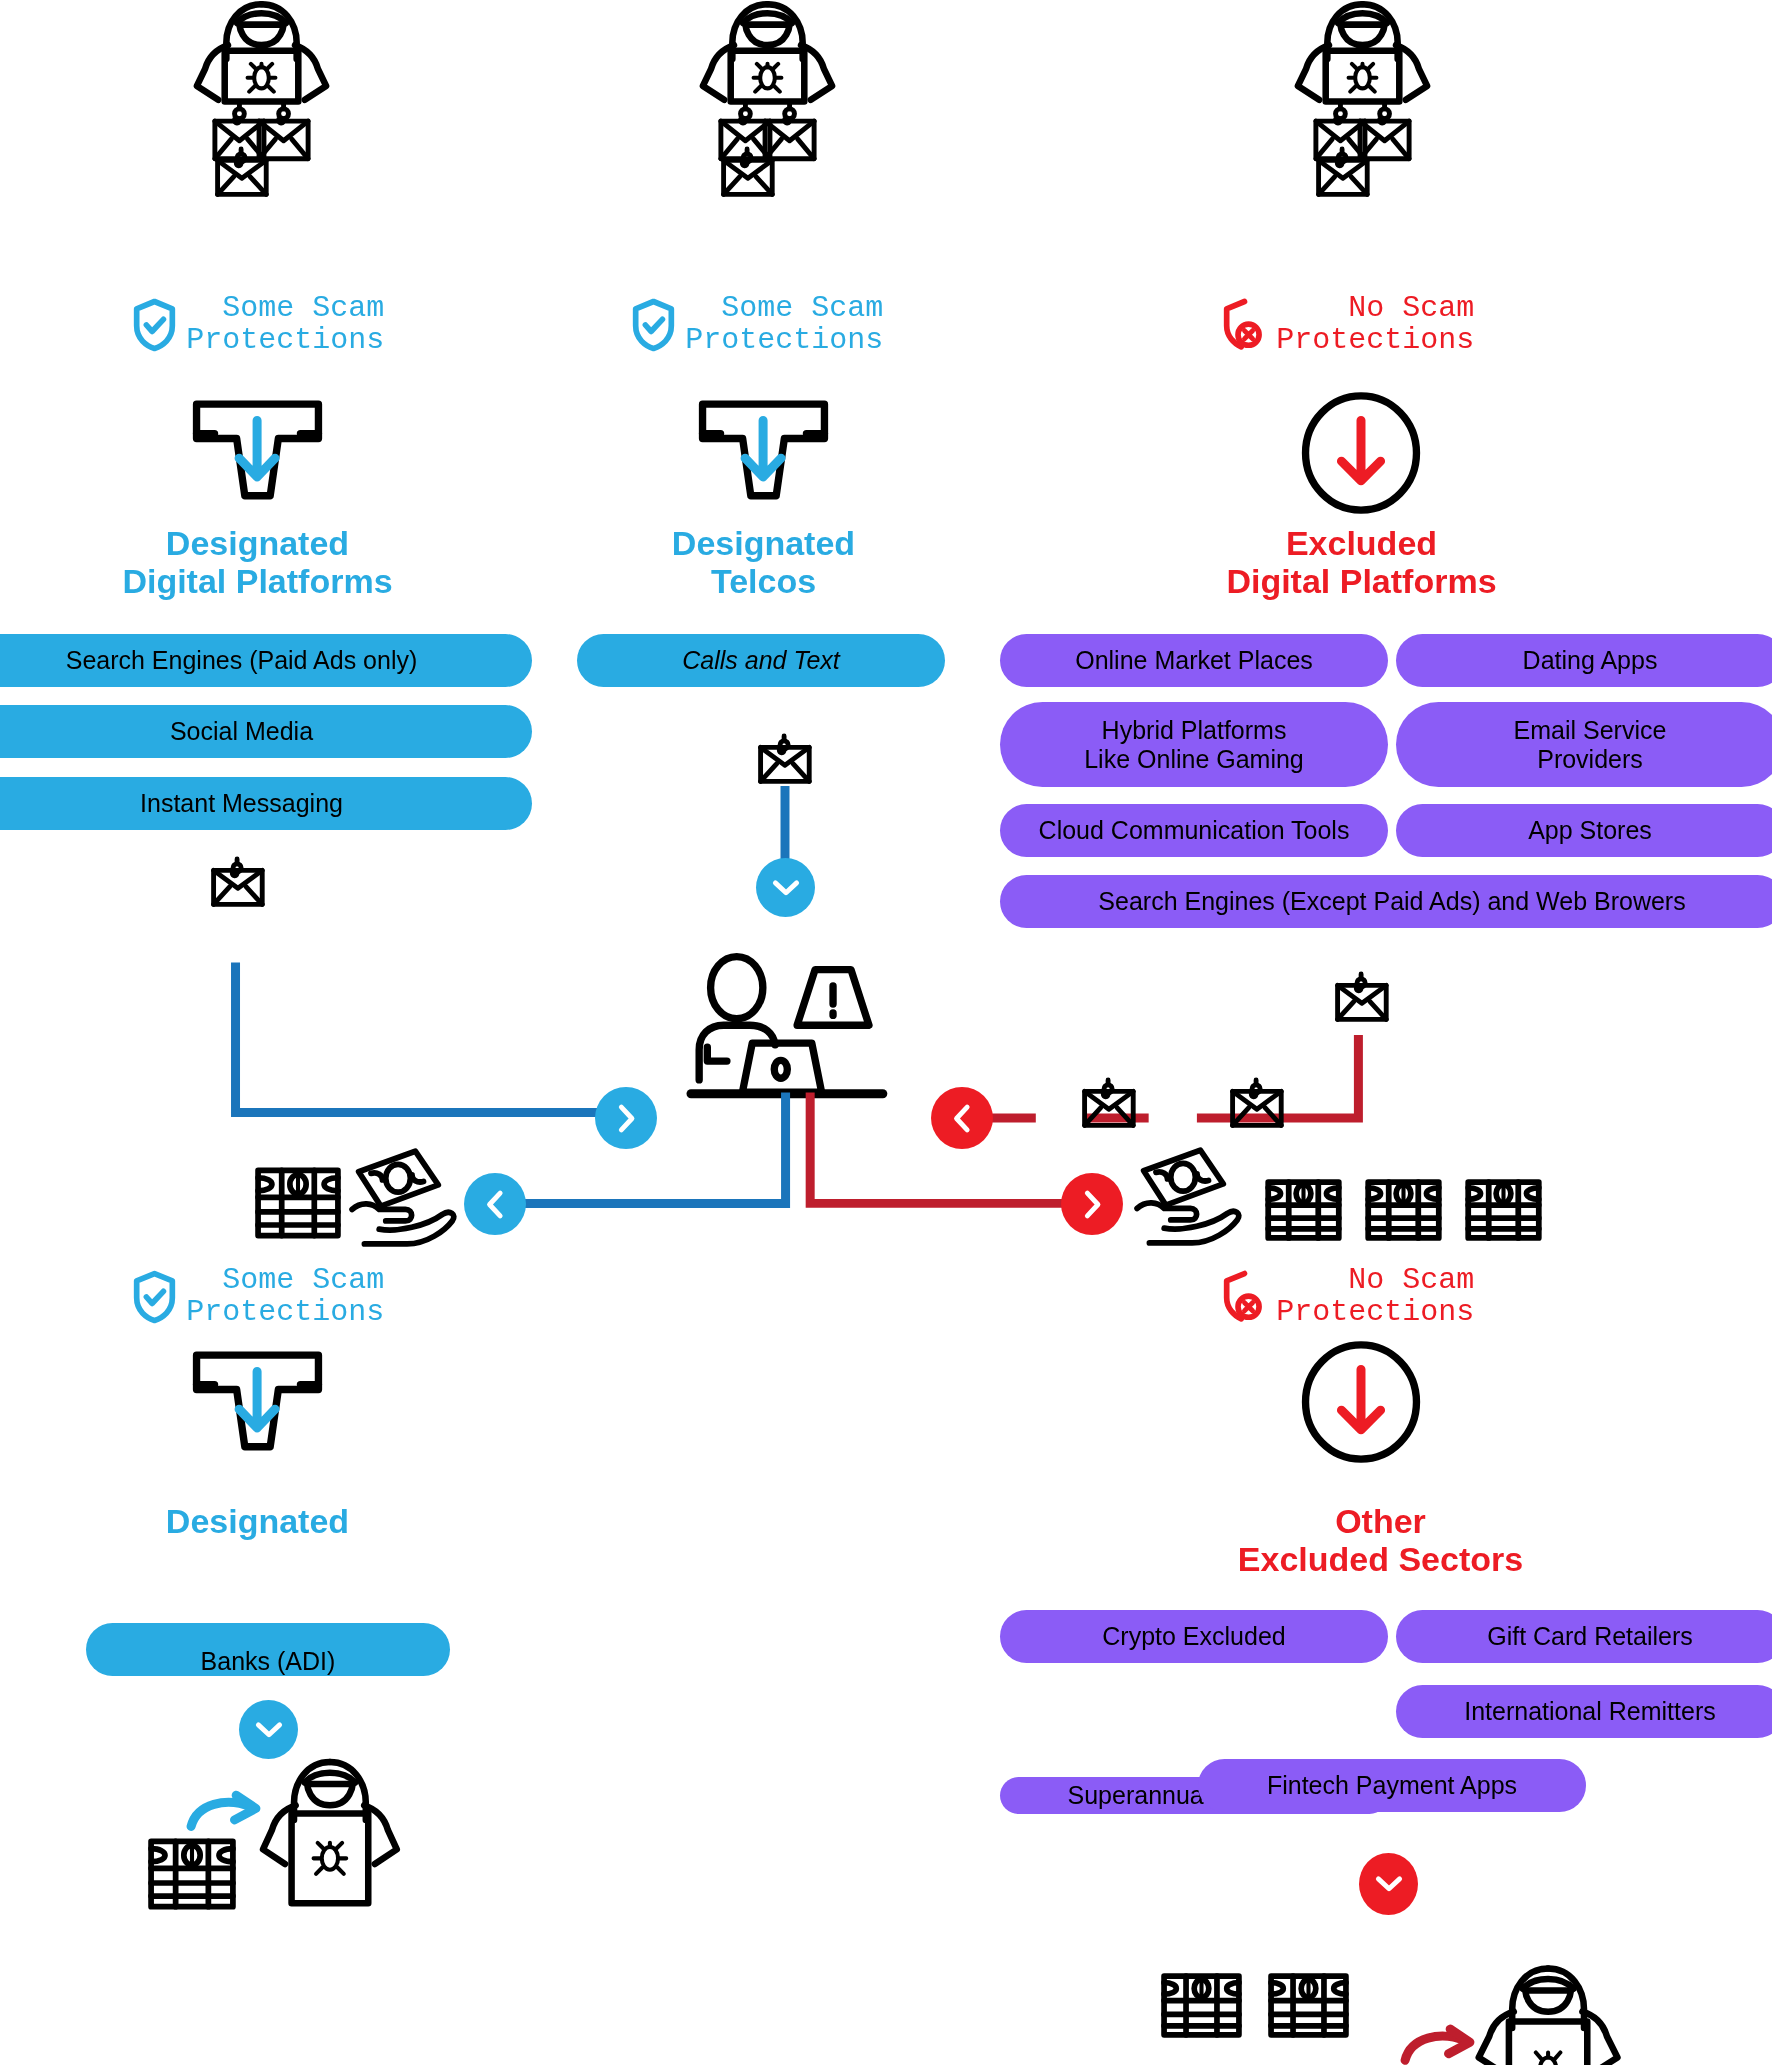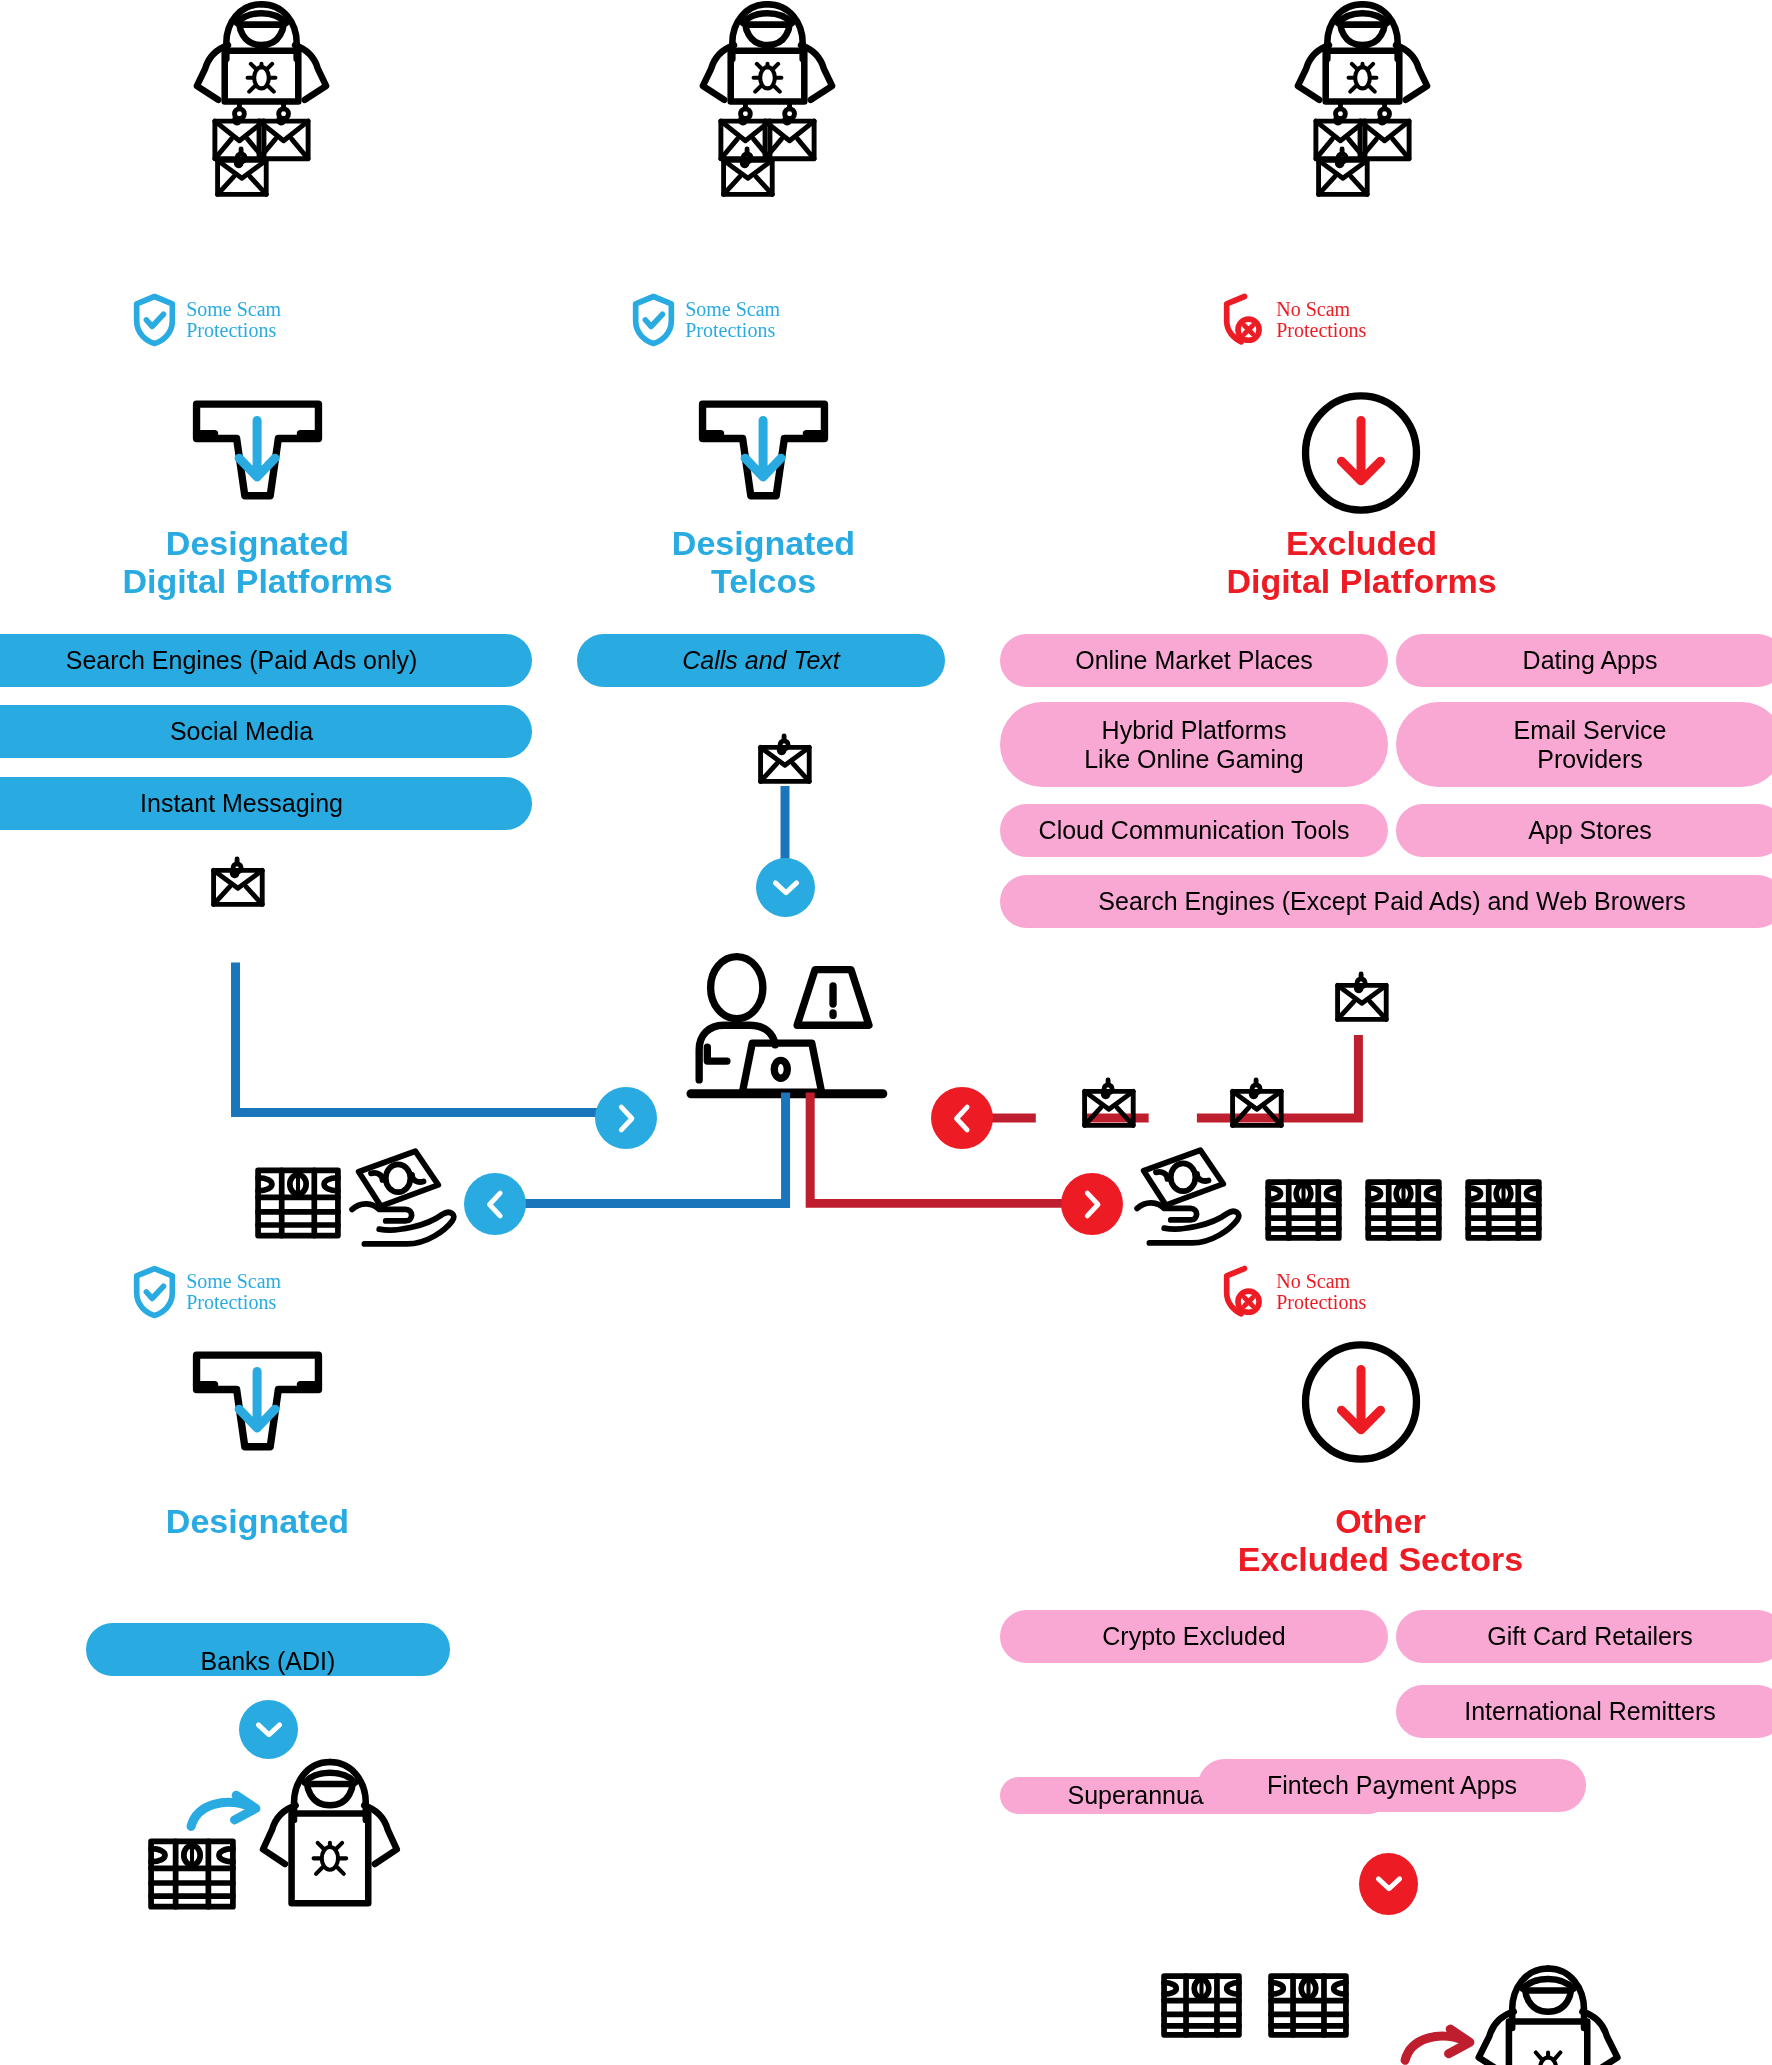--- a/index.html
+++ b/index.html
@@ -5,30 +5,31 @@
   html,body{margin:0;padding:0;background:#fff;}
   body{width:1772px;height:2065px;position:relative;overflow:hidden;
        font-family:"Liberation Sans", sans-serif;}
   .abs{position:absolute;}
   .pill{
     border-radius:818px;display:flex;align-items:center;justify-content:center;
     text-align:center;color:#000;font-size:25px;line-height:1.15;
     font-family:"Liberation Sans", sans-serif;font-weight:400;
   }
   .pill.blue{background:#29ABE2;}
-  .pill.red{background:#f9a8d4;}
+  .pill.red{background:#8b5cf6;}
   .headline{
     font-weight:bold;text-align:center;line-height:1.12;font-size:34px;
     font-family:"Liberation Sans", sans-serif;
   }
   .headline.blue{color:#29ABE2;}
   .headline.red{color:#ED1C24;}
   .prot{
-    display:flex;align-items:center;gap:8.2px;font-size:20px;line-height:1.05;
-    font-family:Liberation Serif, serif;
+    display:flex;align-items:center;gap:8.2px;font-size:30px;line-height:1.05;
+    font-family:Liberation Mono, monospace;
+    text-align:right;
   }
   .prot.blue{color:#29ABE2;}
   .prot.red{color:#ED1C24;}
   .prot .txt{display:block;}
   .circbtn{
     position:absolute;border-radius:50%;display:flex;align-items:center;
     justify-content:center;color:#fff;
   }
   .circbtn.blue{background:#29ABE2;}
   .circbtn.red{background:#ED1C24;}

